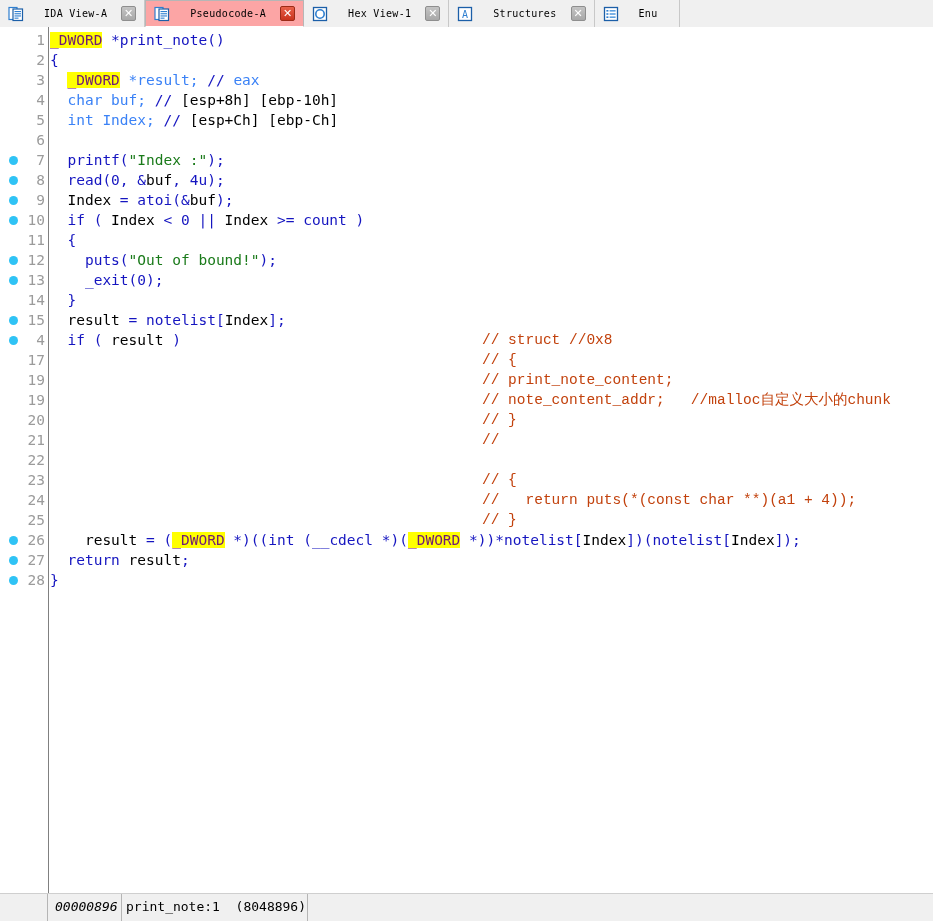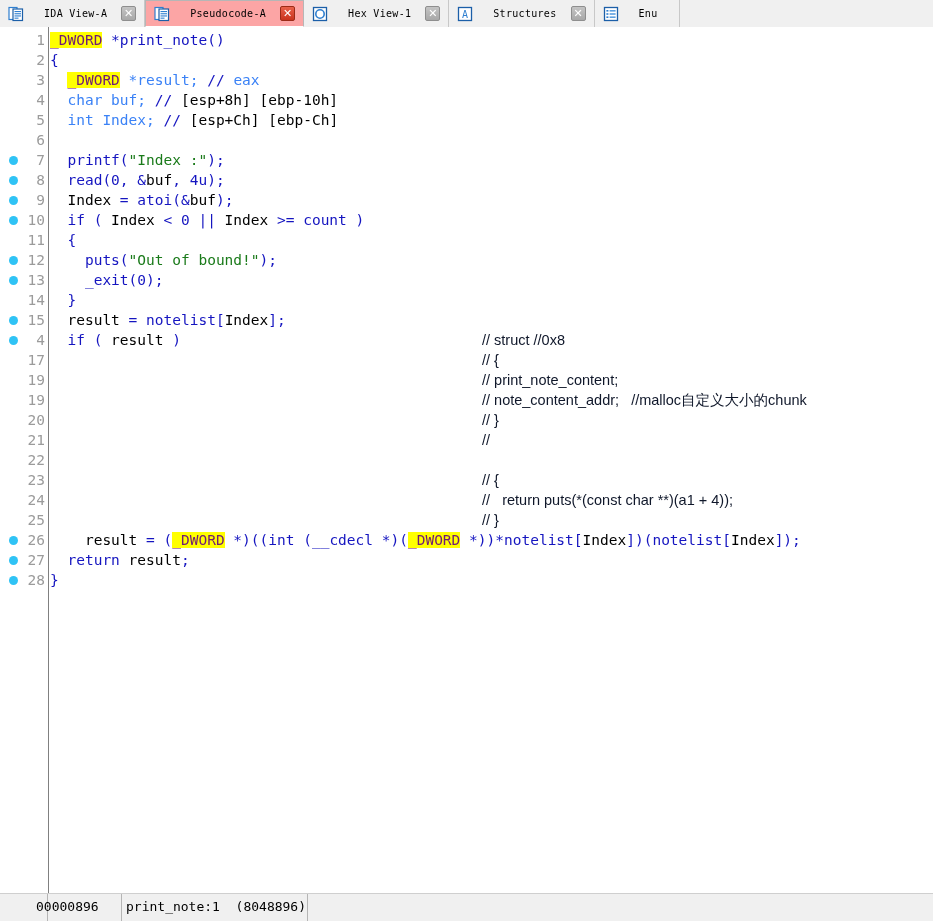--- a/index.html
+++ b/index.html
@@ -137,23 +137,23 @@
     top: 0;
     white-space: pre;
     font-family: "DejaVu Sans Mono", "Liberation Mono", monospace;
     font-size: 14.5px;
   }
   .ccmt {
     position: absolute;
     left: 482px;
     top: 0;
     white-space: pre;
-    font-family: Liberation Sans, sans-serif;
-    font-size: 14.5px;
-    color: #0f172a;
+    font-family: Liberation Mono, monospace;
+    font-size: 14.5px;
+    color: #c2410c;
   }
 
   
   .t-plain  { color: #1515c0; }
   .t-dim    { color: #3b82f6; }
   .t-var    { color: #000000; }
   .t-str    { color: #1a7a1a; }
   .t-kw     { color: #701a75; background: #ffff00; }
   .t-blue   { color: #1515c0; text-align: right; }
 
@@ -278,17 +278,17 @@
       <div class="cline"><span class="bp"></span><span class="lnum">26</span><span class="ctext"><span class="t-blue">    </span><span class="t-var">result</span><span class="t-blue"> = (</span><span class="t-kw">_DWORD</span><span class="t-blue"> *)((int (__cdecl *)(</span><span class="t-kw">_DWORD</span><span class="t-blue"> *))*notelist[</span><span class="t-var">Index</span><span class="t-blue">])(notelist[</span><span class="t-var">Index</span><span class="t-blue">]);</span></span></div>
       <div class="cline"><span class="bp"></span><span class="lnum">27</span><span class="ctext"><span class="t-blue">  return </span><span class="t-var">result</span><span class="t-blue">;</span></span></div>
       <div class="cline"><span class="bp"></span><span class="lnum">28</span><span class="ctext"><span class="t-blue">}</span></span></div>
     </div>
 </div>
 
 <div class="vtick"></div>
 
 <div class="statusbar">
   <div class="sb-sep" style="left:47px;"></div>
-  <div class="sb-text" style="left:36px;">00000896</div>
+  <div class="sb-text" style="left:55px;font-style:italic;">00000896</div>
   <div class="sb-sep" style="left:121px;"></div>
   <div class="sb-text" style="left:126px;">print_note:1  (8048896)</div>
   <div class="sb-sep" style="left:307px;"></div>
 </div>
 
 </body></html>

